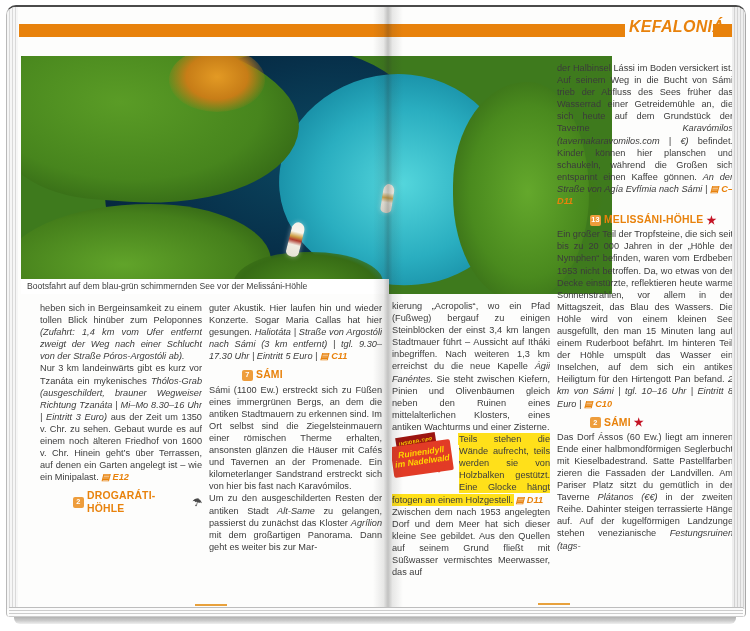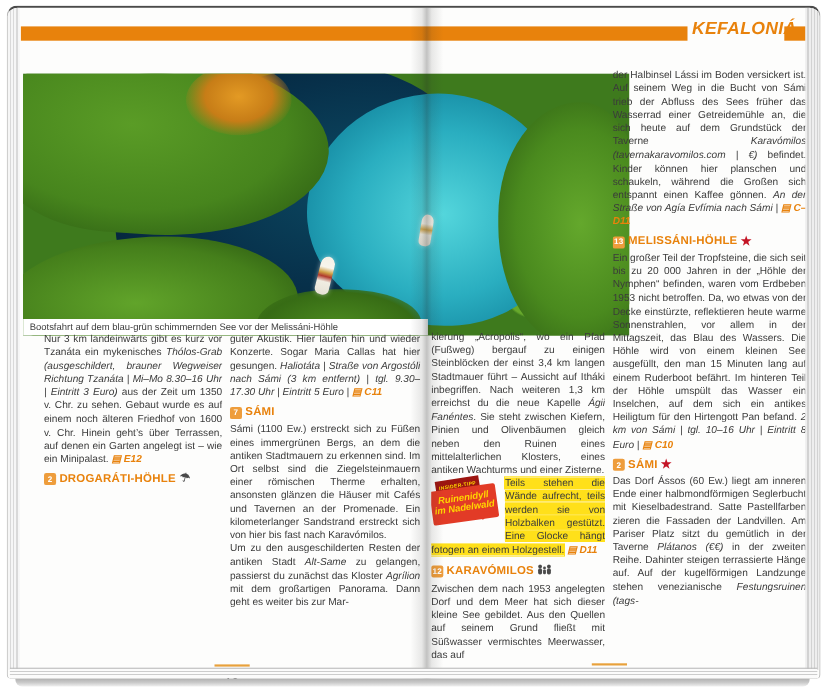--- a/index.html
+++ b/index.html
@@ -11,33 +11,33 @@
   .edge-l{left:0;top:0;bottom:8px;width:11px;background:repeating-linear-gradient(to right,#f6f6f6 0 2px,#d9d9d9 2px 3px);}
   .edge-r{right:0;top:0;bottom:8px;width:13px;background:repeating-linear-gradient(to right,#eeeeee 0 2px,#d2d2d2 2px 3px);}
   .edge-b{left:2px;right:2px;bottom:0;height:9px;background:repeating-linear-gradient(to bottom,#fbfbfb 0 2px,#cccccc 2px 3px);border-top:1px solid #bdbdbd;}
   .gutter{position:absolute;left:366px;top:0;bottom:0;width:30px;z-index:5;pointer-events:none;
     background:linear-gradient(to right,rgba(0,0,0,0) 0%,rgba(40,40,40,0.10) 35%,rgba(40,40,40,0.28) 50%,rgba(40,40,40,0.10) 65%,rgba(0,0,0,0) 100%);}
   
   .hdr-bar{position:absolute;left:12px;top:17px;width:606px;height:13px;background:#E8820C;z-index:4;}
   .hdr-title{position:absolute;left:622px;top:11px;width:80px;text-align:right;font-size:16px;font-weight:bold;font-style:italic;letter-spacing:.3px;color:#E8820C;z-index:4;}
   .hdr-sq{position:absolute;left:706px;top:17px;width:23px;height:13px;background:#E8820C;z-index:4;}
   
-  .photo{position:absolute;left:14px;top:60px;width:551px;height:238px;overflow:hidden;z-index:2;
+  .photo{position:absolute;left:14px;top:49px;width:551px;height:238px;overflow:hidden;z-index:2;
     background-color:#3e7a1d;
     background-image:
       radial-gradient(40px 30px at 8% 15%, #71b231 0 55%, transparent 60%),
       radial-gradient(55px 35px at 22% 8%, #4c8f22 0 55%, transparent 62%),
       radial-gradient(50px 40px at 38% 18%, #5ea428 0 50%, transparent 60%),
       radial-gradient(45px 30px at 12% 45%, #356c15 0 55%, transparent 62%),
       radial-gradient(60px 40px at 30% 55%, #6cab2d 0 50%, transparent 60%),
       radial-gradient(50px 35px at 15% 75%, #548c20 0 55%, transparent 62%),
       radial-gradient(55px 40px at 35% 85%, #447d1b 0 50%, transparent 60%),
       radial-gradient(45px 35px at 88% 30%, #5ea428 0 55%, transparent 62%),
       radial-gradient(55px 45px at 93% 60%, #3f7a19 0 50%, transparent 60%),
-      radial-gradient(50px 35px at 85% 85%, #67a92c 0 55%, transparent 60%);}
+      radial-gradient(50px 35px at 85% 85%, #67a92c 0 55%, transparent 60%); padding-left: 40px;}
   .water-dark{position:absolute;left:82px;top:-4px;width:334px;height:242px;transform:rotate(-7deg);
     background:radial-gradient(ellipse at 68% 45%, #0c4a63 0%, #07304a 50%, #051f33 95%);
     border-radius:58% 42% 45% 55%/55% 48% 52% 45%;}
   .water-teal{position:absolute;left:258px;top:18px;width:236px;height:212px;transform:rotate(-5deg);
     background:radial-gradient(ellipse at 52% 52%, #54d6dc 0%, #2aaec0 48%, #13869f 82%, #0c6a86 100%);
     border-radius:50% 50% 45% 55%/50% 55% 45% 50%;}
   .fol{position:absolute;}
   .fol-tl{left:-22px;top:-18px;width:300px;height:165px;transform:rotate(4deg);
     background:radial-gradient(ellipse at 40% 40%, #5a9c26 0%, #47851d 55%, #2f6114 85%, transparent 100%);
     border-radius:40% 60% 62% 38%/45% 55% 58% 42%;}
@@ -67,21 +67,21 @@
   .colA1{left:33px;top:295px;width:162px;height:300px;}
   .colA2{left:202px;top:295px;width:173px;height:300px;}
   .colB1{left:385px;top:293px;width:158px;height:302px;}
   .colB2{left:550px;top:55px;width:176px;height:540px;}
   .para{margin:0;}
   .rn{} .ri{font-style:italic;} 
   .rhl{background:#FFE01A;box-shadow:0 0 0 1px #FFE01A;}
   .rmap{color:#E8820C;font-style:italic;font-weight:bold;}
   .sec{display:flex;align-items:center;gap:3px;margin:7px 0 2px 0;font-size:10.4px;font-weight:bold;color:#E8820C;letter-spacing:.2px;}
   .secnum{flex:0 0 auto;width:11px;height:11px;border-radius:2px;background:#EE9D3C;color:#fff;font-size:7.4px;font-weight:bold;
-    display:inline-flex;align-items:center;justify-content:center;font-style:normal;}
+    display:inline-flex;align-items:center;justify-content:center;font-style:normal;margin-left:33px;}
   .icon-umb{color:#4a4a4a;font-size:11px;transform:rotate(12deg);line-height:1;}
   .star{color:#C41425;font-size:11px;line-height:1;}
   .fam-icon{flex:0 0 auto;}
   
   .tip{float:left;width:62px;height:54px;margin:2px 5px 1px 0;position:relative;}
   .tip-ribbon{position:absolute;top:0;left:4px;background:#9C1510;color:#FFD500;font-size:4.6px;font-weight:bold;
     letter-spacing:.3px;padding:1px 3px;transform:rotate(-9deg);white-space:nowrap;}
   .tip-bubble{position:absolute;top:8px;left:0;width:56px;background:#E23B26;color:#FFD500;font-weight:bold;font-style:italic;
     font-size:8.6px;line-height:1.08;text-align:center;padding:5px 2px 7px;transform:rotate(-8deg);border-radius:2px;}
   .tip-bubble::after{content:"";position:absolute;bottom:-7px;right:9px;width:0;height:0;
@@ -114,20 +114,21 @@
       <div class="fol fol-bl"></div>
       <div class="fol fol-r"></div>
       <div class="fol fol-bc"></div>
       <div class="fol orange-patch"></div>
       <div class="boat boat1"></div>
       <div class="boat boat2"></div>
       <div class="caption">Bootsfahrt auf dem blau-grün schimmernden See vor der Melissáni-Höhle</div>
     </div>
 
     <div class="col colA1">
+      <div class="para"><span class="rn">heben sich in Bergeinsamkeit zu einem tollen Blick hinüber zum Peloponnes </span><span class="ri">(Zufahrt: 1,4 km vom Ufer entfernt zweigt der Weg nach einer Schlucht von der Straße Póros-Argostóli ab).</span></div>
       <div class="para"><span class="rn">Nur 3 km landeinwärts gibt es kurz vor Tzanáta ein mykenisches </span><span class="ri">Thólos-Grab (ausgeschildert, brauner Wegweiser Richtung Tzanáta | Mi–Mo 8.30–16 Uhr | Eintritt 3 Euro)</span><span class="rn"> aus der Zeit um 1350 v. Chr. zu sehen. Gebaut wurde es auf einem noch älteren Friedhof von 1600 v. Chr. Hinein geht’s über Terrassen, auf denen ein Garten angelegt ist – wie ein Minipalast. </span><span class="rmap">▤ E12</span></div>
       <div class="sec">
         <span class="secnum">2</span>
         <span>DROGARÁTI-HÖHLE</span>
         <span class="icon-umb">☂</span>
       </div>
     </div>
 
     <div class="col colA2">
       <div class="para"><span class="rn">guter Akustik. Hier laufen hin und wieder Konzerte. Sogar Maria Callas hat hier gesungen. </span><span class="ri">Haliotáta | Straße von Argostóli nach Sámi (3 km entfernt) | tgl. 9.30–17.30 Uhr | Eintritt 5 Euro | </span><span class="rmap">▤ C11</span></div>
@@ -139,34 +140,20 @@
       <div class="para"><span class="rn">Um zu den ausgeschilderten Resten der antiken Stadt </span><span class="ri">Alt-Same</span><span class="rn"> zu gelangen, passierst du zunächst das Kloster </span><span class="ri">Agrílion</span><span class="rn"> mit dem großartigen Panorama. Dann geht es weiter bis zur Mar-</span></div>
     </div>
 
     <div class="col colB1">
       <div class="para"><span class="rn">kierung „Acropolis“, wo ein Pfad (Fußweg) bergauf zu einigen Steinblöcken der einst 3,4 km langen Stadtmauer führt – Aussicht auf Itháki inbegriffen. Nach weiteren 1,3 km erreichst du die neue Kapelle </span><span class="ri">Ágii Fanéntes</span><span class="rn">. Sie steht zwischen Kiefern, Pinien und Olivenbäumen gleich neben den Ruinen eines mittelalterlichen Klosters, eines antiken Wachturms und einer Zisterne.</span></div>
       <div class="para">
         <div class="tip">
           <div class="tip-ribbon">INSIDER-TIPP</div>
           <div class="tip-bubble">Ruinenidyll im Nadelwald</div>
         </div><span><span class="rhl">Teils stehen die Wände aufrecht, teils werden sie von Holzbalken gestützt. Eine Glocke hängt fotogen an einem Holzgestell.</span><span class="rmap"> ▤ D11</span></span>
-      </div>
-      <div class="sec">
-        <span class="secnum">12</span>
-        <span>KARAVÓMILOS</span>
-        <span class="fam-icon">
-          <svg width="14" height="10" viewBox="0 0 14 10" fill="#4a4a4a" xmlns="http://www.w3.org/2000/svg">
-            <circle cx="3" cy="1.9" r="1.7"></circle>
-              <rect x="1.2" y="3.7" width="3.6" height="5.6" rx="1.6"></rect>
-            <circle cx="11" cy="1.9" r="1.7"></circle>
-              <rect x="9.2" y="3.7" width="3.6" height="5.6" rx="1.6"></rect>
-            <circle cx="7" cy="3.3" r="1.3"></circle>
-              <rect x="5.7" y="4.7" width="2.6" height="4.4" rx="1.2"></rect>
-          </svg>
-        </span>
       </div>
       <div class="para"><span class="rn">Zwischen dem nach 1953 angelegten Dorf und dem Meer hat sich dieser kleine See gebildet. Aus den Quellen auf seinem Grund fließt mit Süßwasser vermischtes Meerwasser, das auf</span></div>
     </div>
 
     <div class="col colB2">
       <div class="para"><span class="rn">der Halbinsel Lássi im Boden versickert ist. Auf seinem Weg in die Bucht von Sámi trieb der Abfluss des Sees früher das Wasserrad einer Getreidemühle an, die sich heute auf dem Grundstück der Taverne </span><span class="ri">Karavómilos (tavernakaravomilos.com | €)</span><span class="rn"> befindet. Kinder können hier planschen und schaukeln, während die Großen sich entspannt einen Kaffee gönnen. </span><span class="ri">An der Straße von Agía Evfímia nach Sámi | </span><span class="rmap">▤ C–D11</span></div>
       <div class="sec">
         <span class="secnum">13</span>
         <span>MELISSÁNI-HÖHLE</span>
         <span class="star">★</span>

